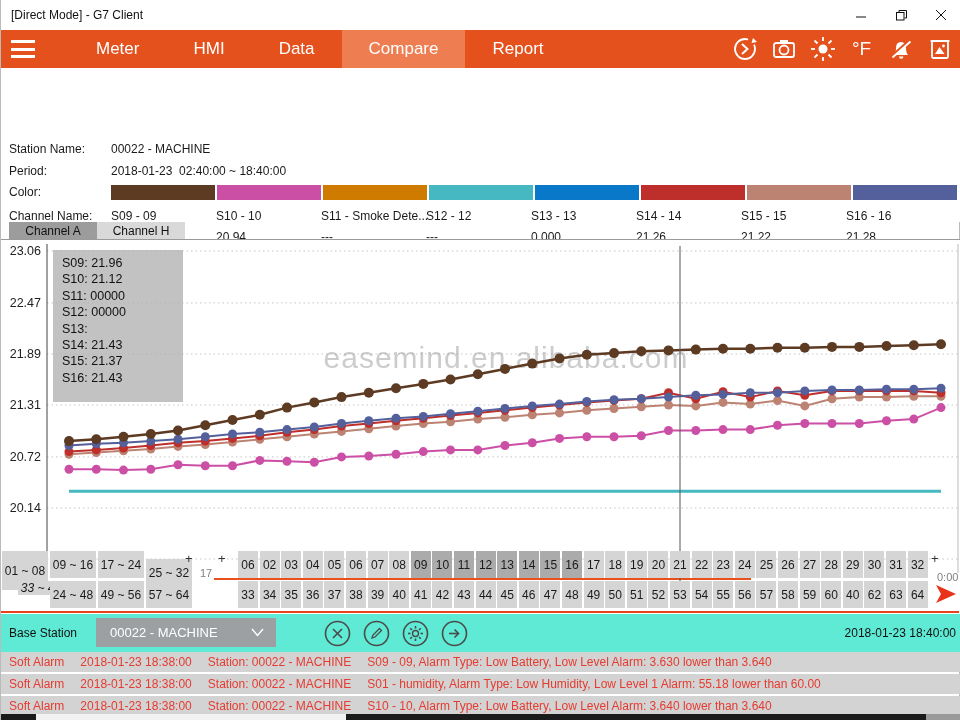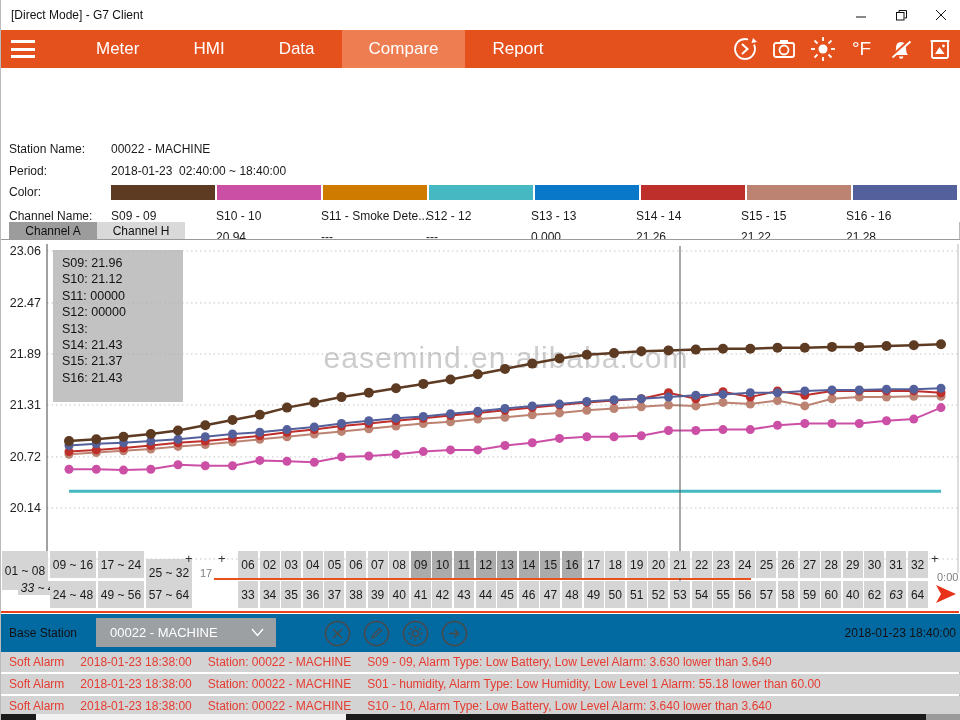--- a/index.html
+++ b/index.html
@@ -46,21 +46,21 @@
   .tooltip { position:absolute; left:52px; top:10px; width:130px; height:152px; background:rgba(177,177,177,0.78);
              font-size:12.5px; line-height:16.4px; color:#111; padding:5px 9px; z-index:5; }
   .pagi-cell { position:absolute; background:#D5D5D5; color:#1a1a1a; font-size:12px; display:flex; align-items:center; justify-content:center; z-index:6; }
   .pagi-cell.sel { background:#ABABAB; }
   .pagi-plus { position:absolute; z-index:6; font-size:13px; color:#333; }
   .axis-frag { position:absolute; color:#808080; font-size:11px; z-index:4; }
   .redline { position:absolute; left:0; top:371px; width:958px; height:2px; background:#E8441C; z-index:7; }
   .next-arrow { position:absolute; left:933px; top:343px; z-index:8; }
 
   
-  .footer { position:absolute; top:614px; left:0; width:960px; height:38px; background:#0369a1; }
+  .footer { position:absolute; top:614px; left:0; width:960px; height:38px; background:#5eead4; }
   .bs-label { position:absolute; left:8px; top:12px; font-size:12px; color:#111; }
   .bs-select { position:absolute; left:95px; top:4px; width:180px; height:29px; background:#9DA0A3; color:#fff; font-size:13px;
                display:flex; align-items:center; padding-left:14px; }
   .bs-select .chev { margin-left:auto; margin-right:12px; }
   .ft-icons { position:absolute; left:323px; top:6px; display:flex; gap:12px; }
   .ft-ic { width:27px; height:27px; }
   .ft-time { position:absolute; right:5px; top:12px; font-size:12px; color:#111; }
 
   
   .alarms { position:absolute; top:652px; left:0; width:960px; }
@@ -514,21 +514,21 @@
         <div class="pagi-cell" style="left: 669px; top: 341px; width: 20px; height: 27px;">53</div>
         <div class="pagi-cell" style="left: 690.6px; top: 341px; width: 20px; height: 27px;">54</div>
         <div class="pagi-cell" style="left: 712.2px; top: 341px; width: 20px; height: 27px;">55</div>
         <div class="pagi-cell" style="left: 733.8px; top: 341px; width: 20px; height: 27px;">56</div>
         <div class="pagi-cell" style="left: 755.4px; top: 341px; width: 20px; height: 27px;">57</div>
         <div class="pagi-cell" style="left: 777px; top: 341px; width: 20px; height: 27px;">58</div>
         <div class="pagi-cell" style="left: 798.6px; top: 341px; width: 20px; height: 27px;">59</div>
         <div class="pagi-cell" style="left: 820.2px; top: 341px; width: 20px; height: 27px;">60</div>
         <div class="pagi-cell" style="left: 841.8px; top: 341px; width: 20px; height: 27px;">40</div>
         <div class="pagi-cell" style="left: 863.4px; top: 341px; width: 20px; height: 27px;">62</div>
-        <div class="pagi-cell" style="left: 885px; top: 341px; width: 20px; height: 27px; font-style: italic;">63</div>
+        <div class="pagi-cell" style="left: 885px; top: 341px; width: 20px; height: 27px;">63</div>
         <div class="pagi-cell" style="left: 906.6px; top: 341px; width: 20px; height: 27px;">64</div>
         <div class="axis-frag" style="left: 199px; top: 327px;">17</div>
         <div class="axis-frag" style="left: 936px; top: 331px;">0:00</div>
       </div>
     <div class="redline"></div>
     <div class="next-arrow">
       <svg width="24" height="22" viewBox="0 0 24 22">
         <polygon points="2,2 22,11 2,20 7,11" fill="#E8321A"></polygon>
       </svg>
     </div>

